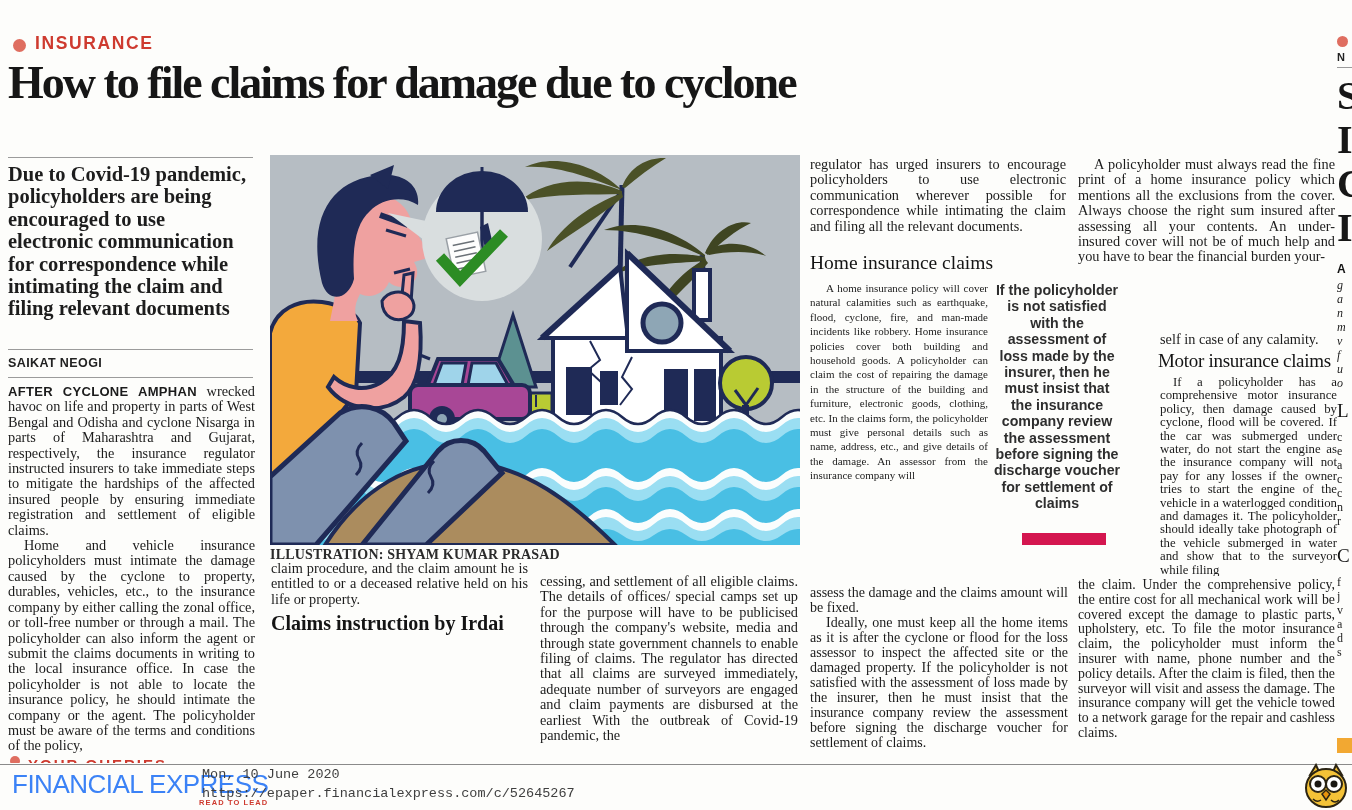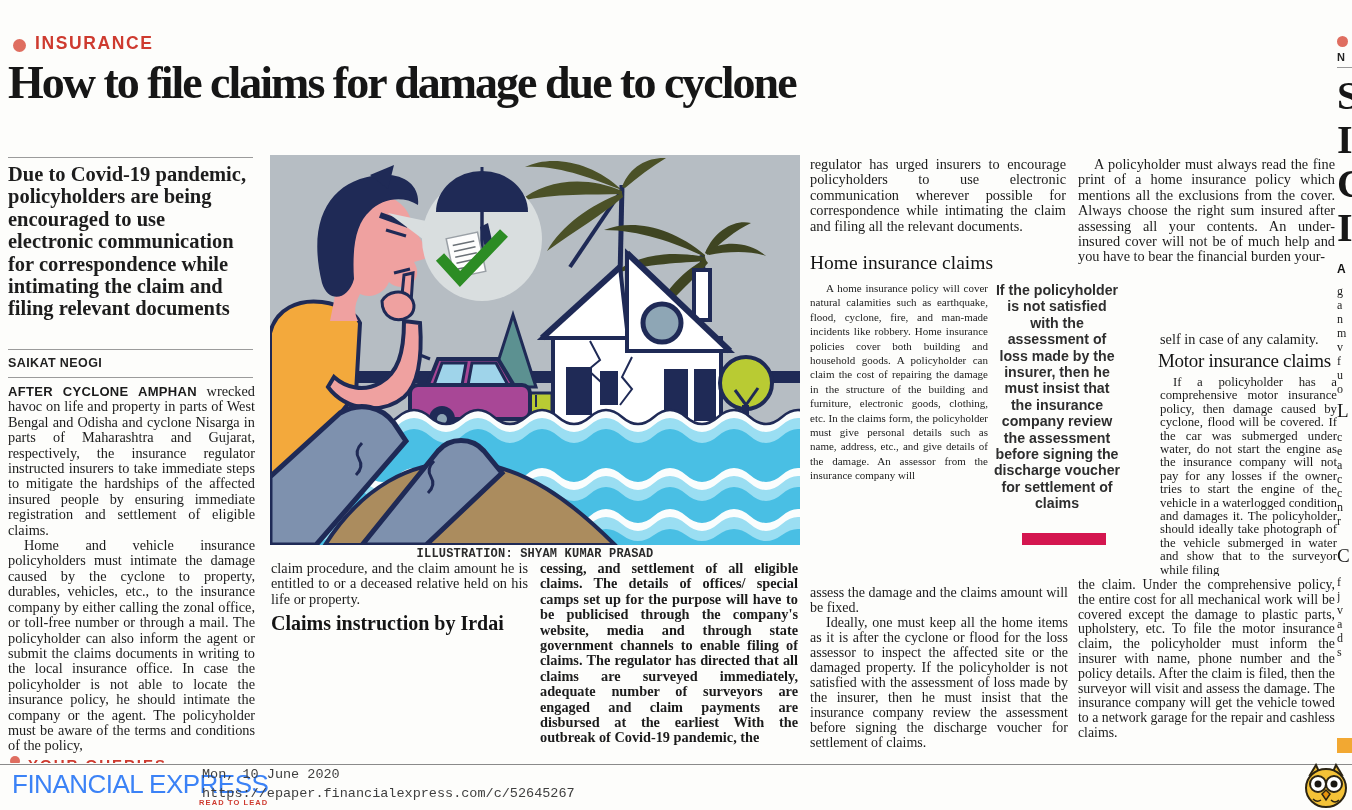--- a/index.html
+++ b/index.html
@@ -26,22 +26,22 @@
        letter-spacing:.3px;}
   .narrow{font-size:11px;line-height:14.4px;}
   .sec-h{font-family:"Liberation Serif",serif;font-size:20px;color:#141414;margin:9px 0 5px 0;
        white-space:nowrap;}
   .sec-h-abs{font-family:"Liberation Serif",serif;font-size:19.5px;color:#141414;white-space:nowrap;}
   
   .pull-quote{font-family:"Liberation Sans",sans-serif;font-weight:bold;font-size:14.2px;
        line-height:16.4px;text-align:center;color:#2e2e2e;}
   .pq-bar{background:#d4164f;width:84px;height:12px;}
   
-  .illo-caption{font-family:Liberation Mono, monospace;font-weight:bold;font-size:12px;
-       color:#2b2b2b;text-align:center;letter-spacing:.2px;}
+  .illo-caption{font-family:Liberation Serif, serif;font-weight:bold;font-size:14px;
+       color:#2b2b2b;text-align:left;letter-spacing:.2px;}
   
   .footer-line{height:1px;background:#8a8a8a;}
   .fe-logo{font-family:"Liberation Sans",sans-serif;font-weight:normal;font-size:26px;
        letter-spacing:-.5px;color:#3b82f6;line-height:1;}
   .fe-tagline{font-family:"Liberation Sans",sans-serif;font-weight:bold;font-size:7.5px;
        letter-spacing:1.1px;color:#ce3a2f;text-align:right;margin-top:1px;}
   .mono{font-family:"Liberation Mono","DejaVu Sans Mono",monospace;font-size:13.5px;color:#3f3f3f;
        line-height:18px;white-space:nowrap;}
   
   .strip{width:15px;height:810px;overflow:hidden;background:#fdfdfb;}
@@ -176,21 +176,21 @@
   <polyline points="170,102 190,124 234,78" fill="none" stroke="#2c8c24" stroke-width="11"></polyline>
 </svg>
 </div>
 <div class="abs illo-caption" style="left:270px;top:547px;width:530px;">ILLUSTRATION: SHYAM KUMAR PRASAD</div>
 
 <div class="abs bt" style="left:271px;top:561px;width:257px;height:196px;">
   <p>claim procedure, and the claim amount he is entitled to or a deceased relative held on his life or property.</p>
   <h3 class="sec-h">Claims instruction by Irdai</h3>
 </div>
 
-<div class="abs bt" style="left:540px;top:561px;width:258px;height:196px;font-weight:bold;">
+<div class="abs bt" style="left:540px;top:574px;width:258px;height:196px;">
   <p>cessing, and settlement of all eligible claims. The details of offices/ special camps set up for the purpose will have to be publicised through the company's website, media and through state government channels to enable filing of claims. The regulator has directed that all claims are surveyed immediately, adequate number of surveyors are engaged and claim payments are disbursed at the earliest With the outbreak of Covid-19 pandemic, the</p>
 </div>
 
 <div class="abs bt" style="left:810px;top:157px;width:256px;">
   <p>regulator has urged insurers to encourage policyholders to use electronic communication wherever possible for correspondence while intimating the claim and filing all the relevant documents.</p>
 </div>
 <div class="abs sec-h-abs" style="left:810px;top:252px;">Home insurance claims</div>
 <div class="abs bt narrow" style="left:810px;top:281px;width:178px;height:302px;">
   <p class="ind">A home insurance policy will cover natural calamities such as earthquake, flood, cyclone, fire, and man-made incidents like robbery. Home insurance policies cover both building and household goods. A policyholder can claim the cost of repairing the damage in the structure of the building and furniture, electronic goods, clothing, etc. In the claims form, the policyholder must give personal details such as name, address, etc., and give details of the damage. An assessor from the insurance company will</p>
 </div>
@@ -215,21 +215,21 @@
 <div class="abs bt" style="left:1078px;top:578px;width:257px;height:184px;font-size:13.8px;line-height:14.8px;">
   <p>the claim. Under the comprehensive policy, the entire cost for all mechanical work will be covered except the damage to plastic parts, upholstery, etc. To file the motor insurance claim, the policyholder must inform the insurer with name, phone number and the policy details. After the claim is filed, then the surveyor will visit and assess the damage. The insurance company will get the vehicle towed to a network garage for the repair and cashless claims.</p>
 </div>
 
 <div class="abs strip" style="left:1337px;top:0;">
   <div class="abs strip-dot" style="left:0;top:36px;"></div>
   <div class="abs strip-label" style="left:0;top:51px;">N</div>
   <div class="abs rule" style="left:0;top:67px;width:15px;"></div>
   <div class="abs strip-big" style="left:0;top:74px;">S I C I</div>
   <div class="abs strip-bold" style="left:0;top:262px;">A</div>
-  <div class="abs strip-small" style="left:0;top:284px;">g a n m v f u o</div>
+  <div class="abs strip-small" style="left:0;top:278px;font-style:italic;">g a n m v f u o</div>
   <div class="abs strip-mid" style="left:0;top:400px;">L</div>
   <div class="abs strip-small" style="left:0;top:430px;">c e a c c n r</div>
   <div class="abs strip-mid" style="left:0;top:545px;">C</div>
   <div class="abs strip-small" style="left:0;top:575px;">f j v a d s</div>
   <div class="abs strip-bar" style="left:0;top:738px;"></div>
 </div>
 
 <div class="abs crop-red" style="left:10px;top:756px;width:230px;">
   <span class="crop-dot"></span><span class="crop-red-inner">YOUR QUERIES</span>
 </div>

